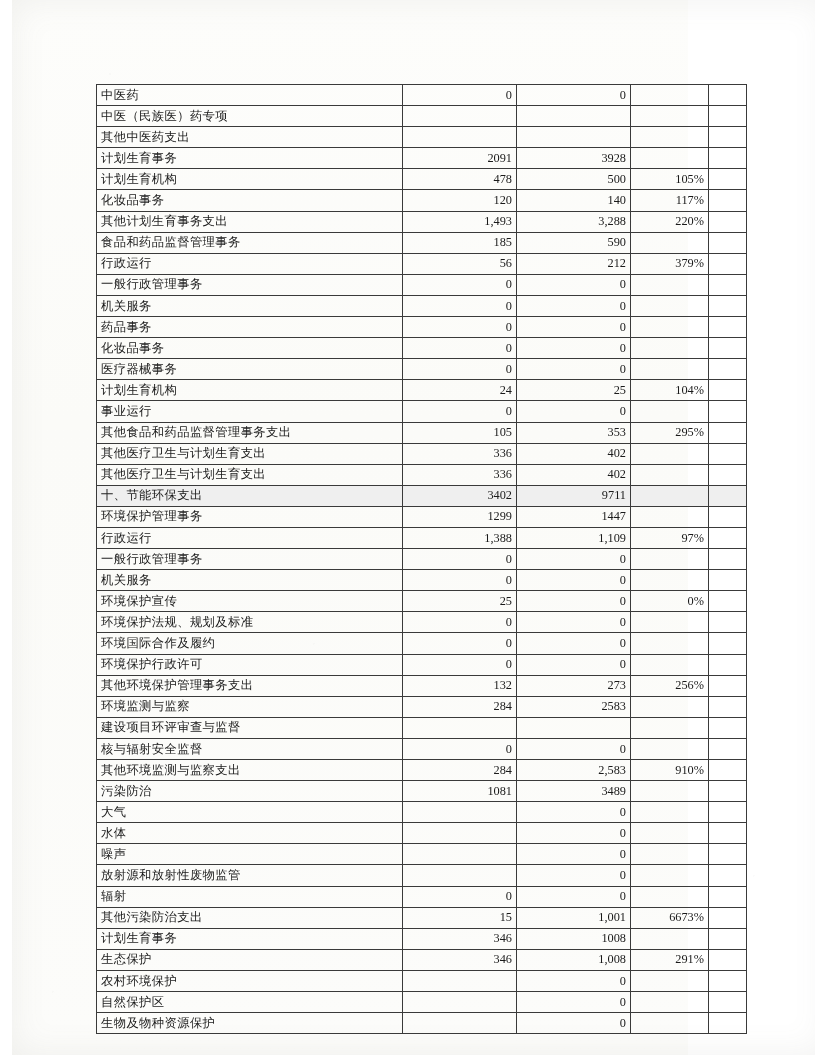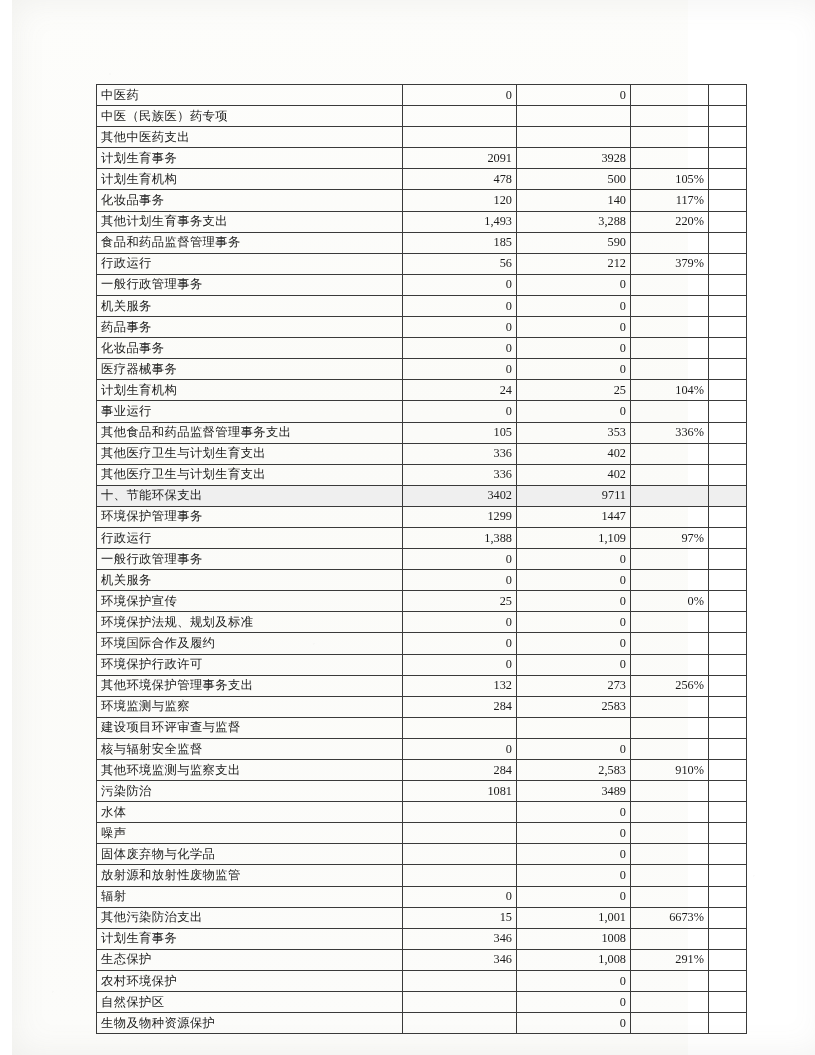--- a/index.html
+++ b/index.html
@@ -213,21 +213,21 @@
             <td class="name ind3">事业运行</td>
             <td class="num">0</td>
             <td class="num">0</td>
             <td class="num"></td>
             <td class="blank"></td>
           </tr>
           <tr>
             <td class="name ind3">其他食品和药品监督管理事务支出</td>
             <td class="num">105</td>
             <td class="num">353</td>
-            <td class="num">336%</td>
+            <td class="num">295%</td>
             <td class="blank"></td>
           </tr>
           <tr>
             <td class="name ind2">其他医疗卫生与计划生育支出</td>
             <td class="num">336</td>
             <td class="num">402</td>
             <td class="num"></td>
             <td class="blank"></td>
           </tr>
           <tr>
@@ -336,35 +336,35 @@
             <td class="blank"></td>
           </tr>
           <tr>
             <td class="name ind2">污染防治</td>
             <td class="num">1081</td>
             <td class="num">3489</td>
             <td class="num"></td>
             <td class="blank"></td>
           </tr>
           <tr>
+            <td class="name ind3">大气</td>
+            <td class="num"></td>
+            <td class="num">0</td>
+            <td class="num"></td>
+            <td class="blank"></td>
+          </tr>
+          <tr>
             <td class="name ind3">水体</td>
             <td class="num"></td>
             <td class="num">0</td>
             <td class="num"></td>
             <td class="blank"></td>
           </tr>
           <tr>
             <td class="name ind3">噪声</td>
-            <td class="num"></td>
-            <td class="num">0</td>
-            <td class="num"></td>
-            <td class="blank"></td>
-          </tr>
-          <tr>
-            <td class="name ind3">固体废弃物与化学品</td>
             <td class="num"></td>
             <td class="num">0</td>
             <td class="num"></td>
             <td class="blank"></td>
           </tr>
           <tr>
             <td class="name ind3">放射源和放射性废物监管</td>
             <td class="num"></td>
             <td class="num">0</td>
             <td class="num"></td>

